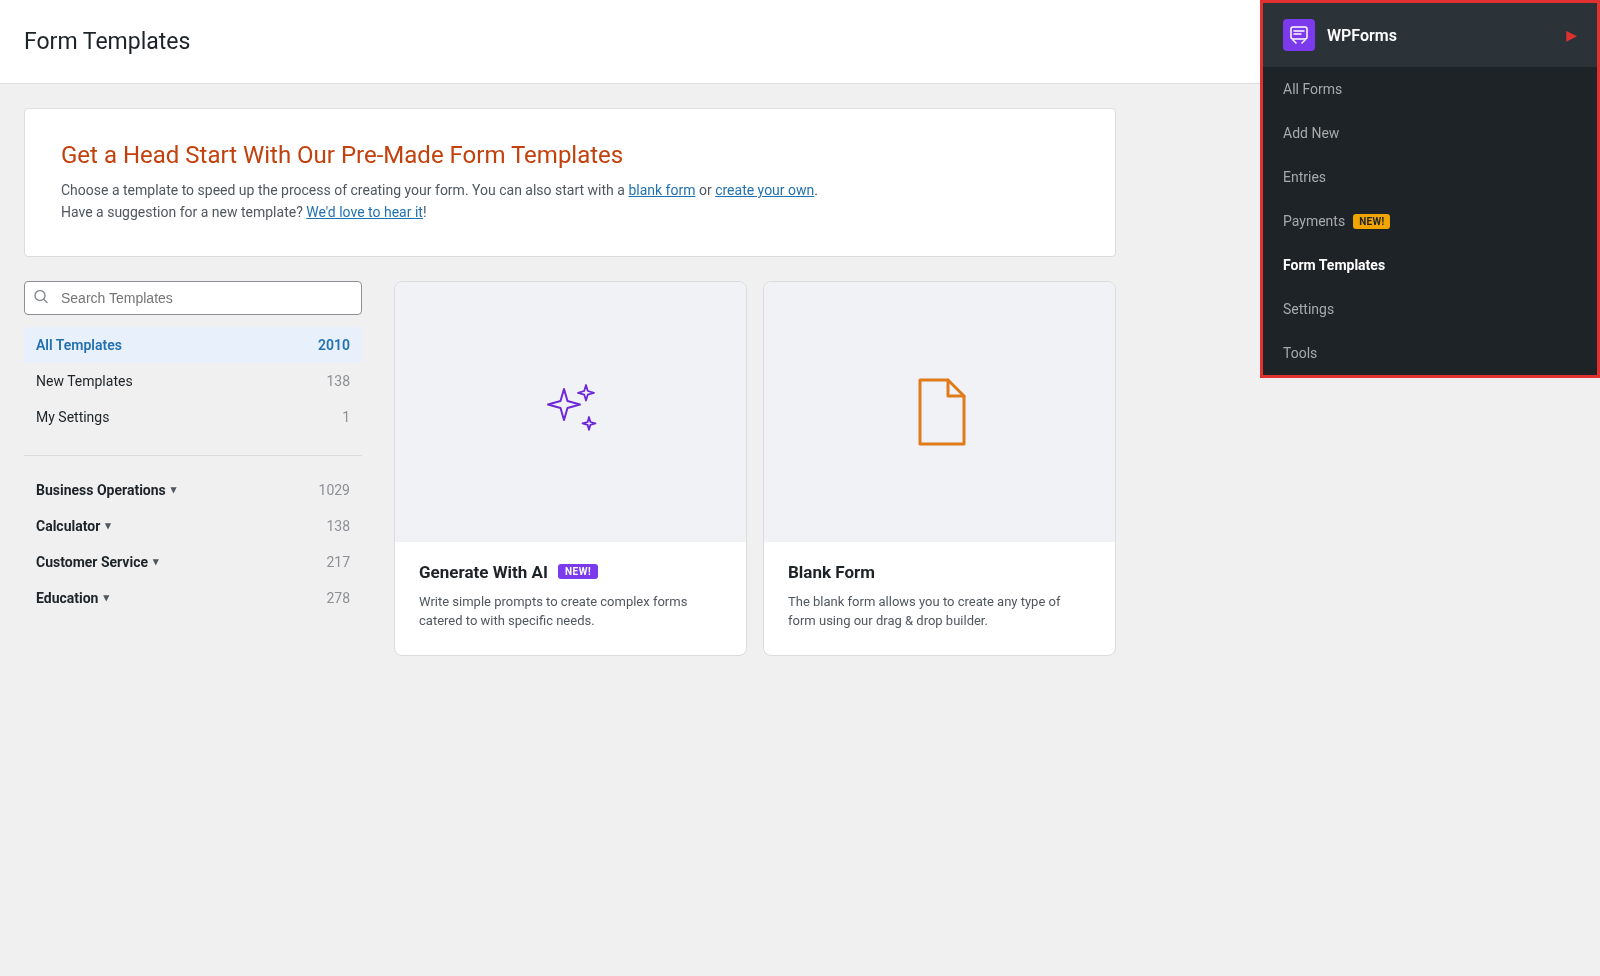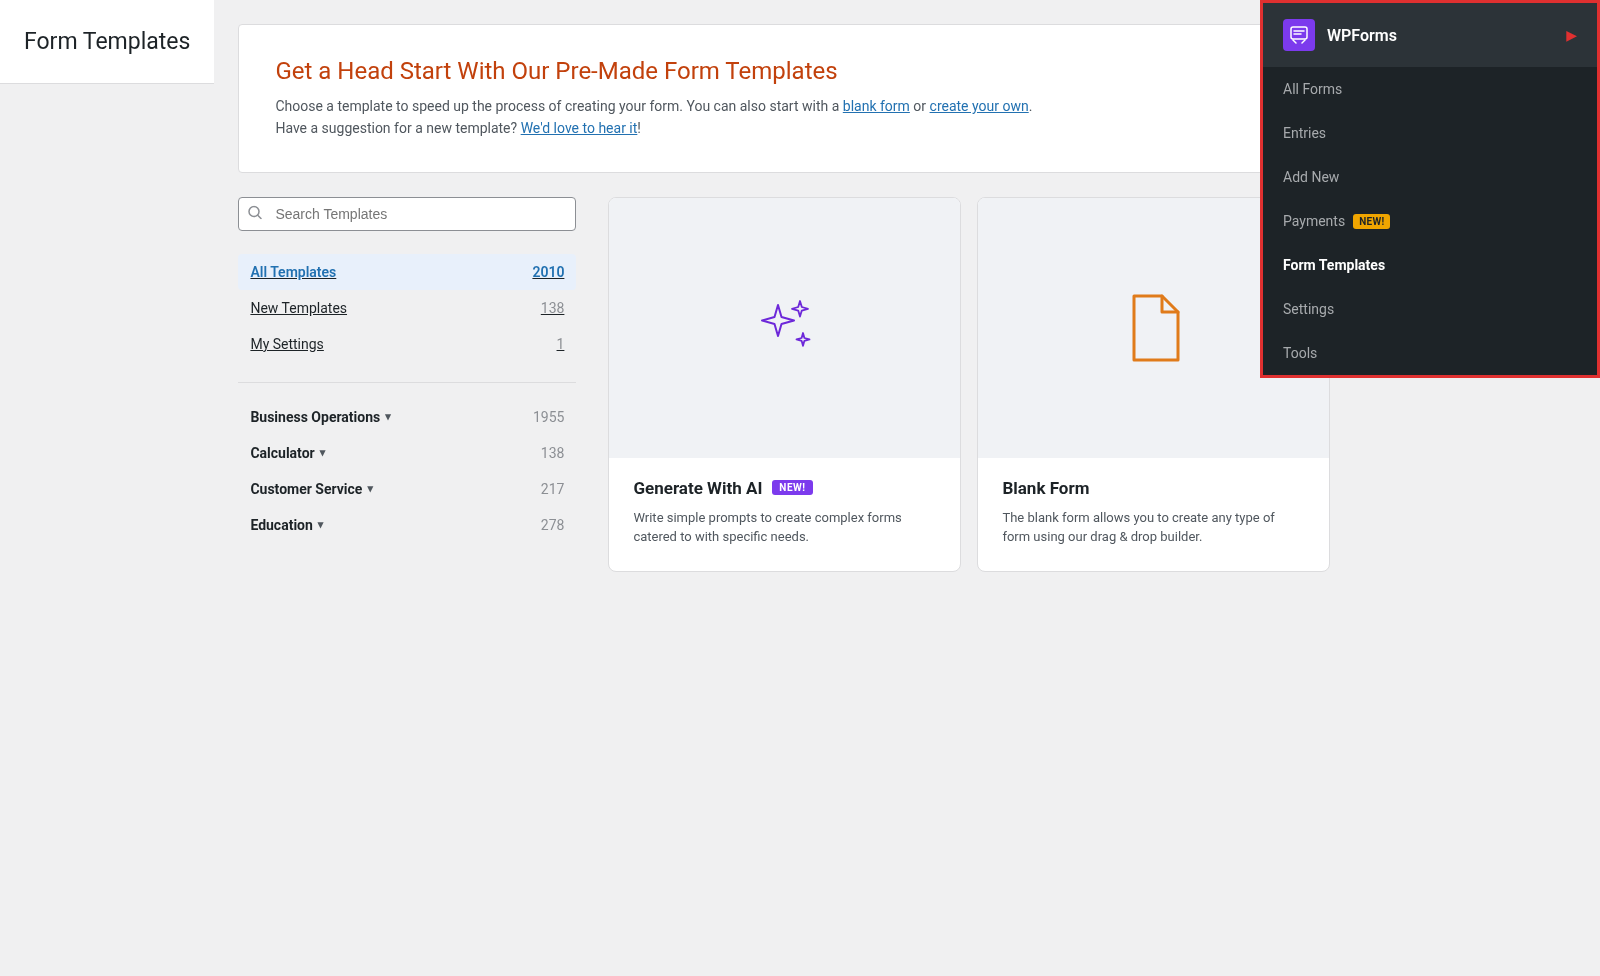--- a/index.html
+++ b/index.html
@@ -1,18 +1,18 @@
 <!DOCTYPE html>
 <html><head>
   <meta charset="utf-8">
   <style>
     * { box-sizing: border-box; margin: 0; padding: 0; }
     body { font-family: -apple-system, BlinkMacSystemFont, "Segoe UI", Roboto, sans-serif; background: #f0f0f1; color: #1d2327; }
 
-    .page-wrapper { display: flex; flex-direction: row; min-height: 976px; position: relative; }
+    .page-wrapper { display: flex; flex-direction: column; min-height: 976px; position: relative; }
 
     
     .page-header {
       background: #fff;
       border-bottom: 1px solid #dcdcde;
       padding: 0 24px;
       height: 84px;
       display: flex;
       align-items: center;
     }
@@ -62,42 +62,42 @@
 
     
     .sidebar {
       width: 370px;
       flex-shrink: 0;
       padding-right: 32px;
     }
 
     .search-box {
       position: relative;
-      margin-bottom: 23px;
+      margin-bottom: 12px;
     }
     .search-box input {
       width: 100%;
       border: 1px solid #8c8f94;
       border-radius: 4px;
       padding: 8px 12px 8px 36px;
       font-size: 14px;
       color: #50575e;
       background: #fff;
       outline: none;
     }
     .search-icon-wrap {
       position: absolute;
       left: 10px;
       top: 50%;
       transform: translateY(-50%);
       color: #8c8f94;
       font-size: 14px;
     }
 
-    .template-nav { margin-bottom: 20px; text-decoration: underline; }
+    .template-nav { margin-bottom: 20px; }
     .template-nav-item {
       display: flex;
       justify-content: space-between;
       align-items: center;
       padding: 10px 12px;
       border-radius: 4px;
       cursor: pointer;
       font-size: 14px;
       color: #1d2327;
     }
@@ -304,21 +304,21 @@
             <span>My Settings</span>
             <span class="count">1</span>
           </div>
         </div>
 
         <hr class="sidebar-divider">
 
         <div class="category-list">
           <div class="category-item">
             <span class="cat-label">Business Operations <span class="chevron">▾</span></span>
-            <span class="cat-count">1955</span>
+            <span class="cat-count">1029</span>
           </div>
           <div class="category-item">
             <span class="cat-label">Calculator <span class="chevron">▾</span></span>
             <span class="cat-count">138</span>
           </div>
           <div class="category-item">
             <span class="cat-label">Customer Service <span class="chevron">▾</span></span>
             <span class="cat-count">217</span>
           </div>
           <div class="category-item">
@@ -386,24 +386,24 @@
       </div>
       <span class="brand-name">WPForms</span>
       <span class="arrow-right">▶</span>
     </div>
 
     <div>
       <div class="nav-menu-item">
         <span>All Forms</span>
       </div>
       <div class="nav-menu-item">
+        <span>Add New</span>
+      </div>
+      <div class="nav-menu-item">
         <span>Entries</span>
-      </div>
-      <div class="nav-menu-item">
-        <span>Add New</span>
       </div>
       <div class="nav-menu-item">
         <span>Payments</span>
         <span class="new-badge">NEW!</span>
       </div>
       <div class="nav-menu-item active">
         <span>Form Templates</span>
       </div>
       <div class="nav-menu-item">
         <span>Settings</span>

